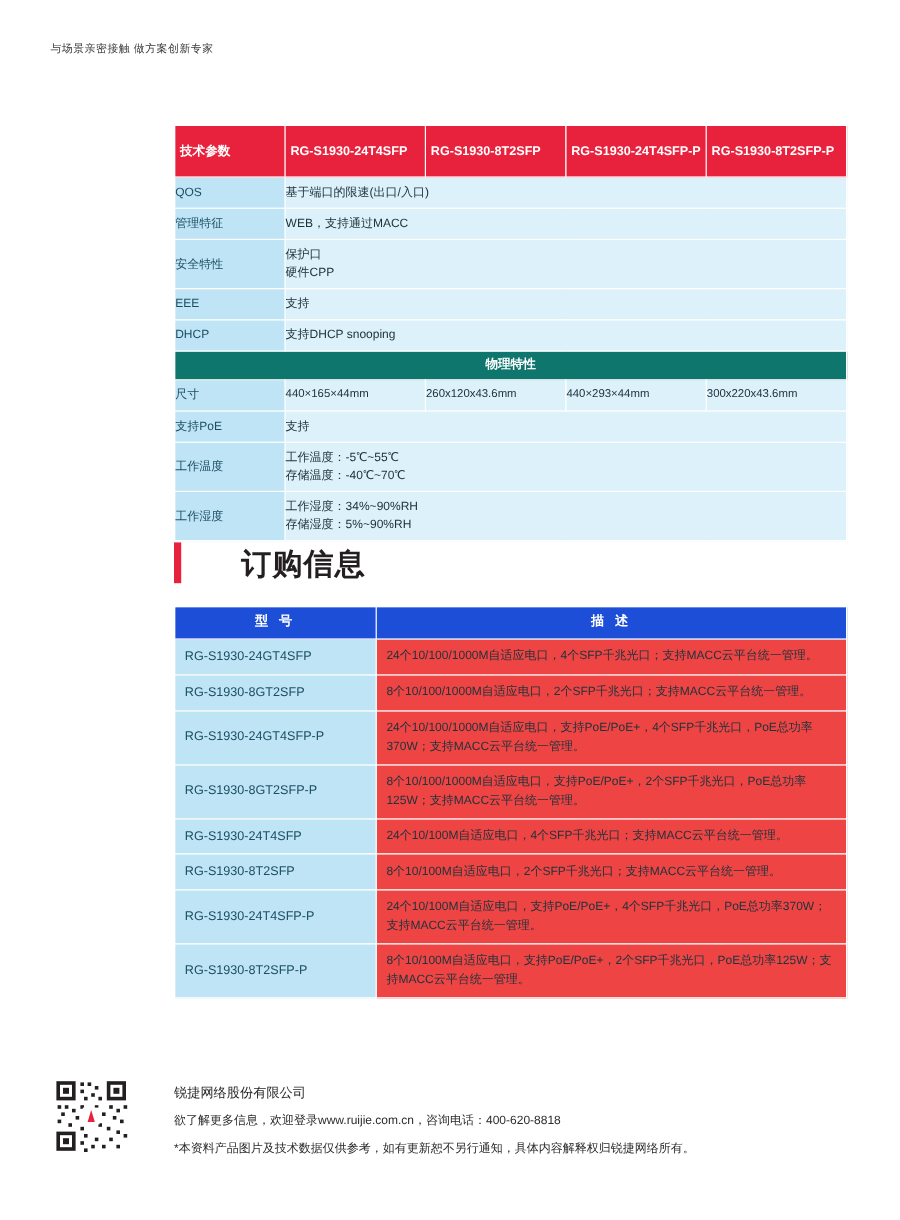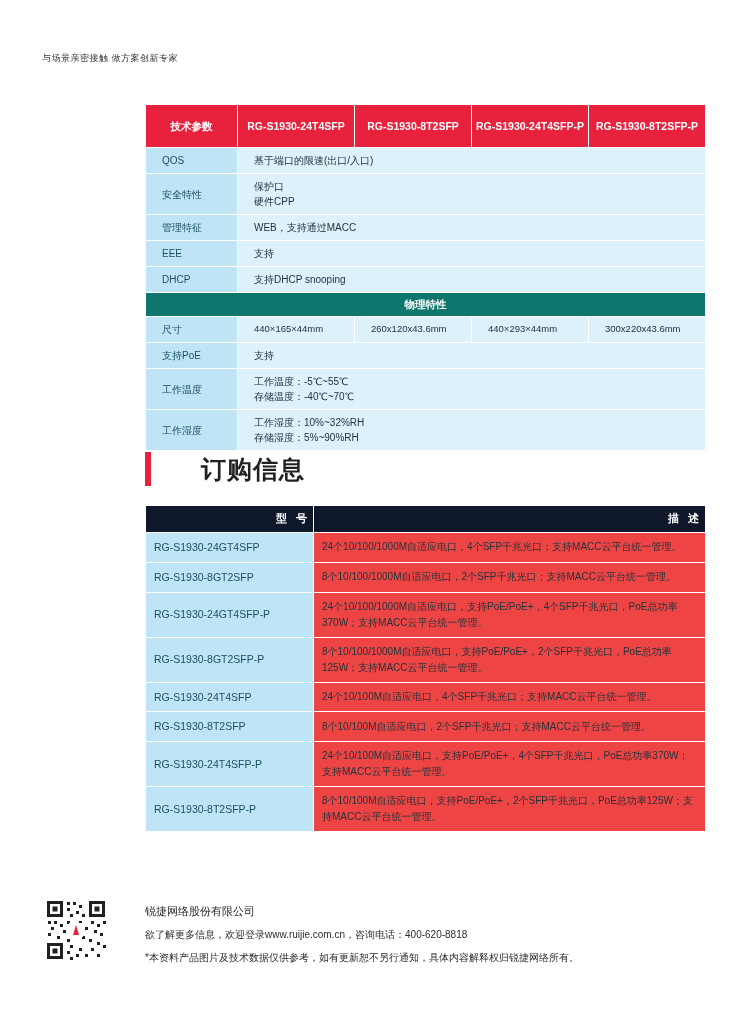--- a/index.html
+++ b/index.html
@@ -16,48 +16,47 @@
     overflow: hidden;
   }
   .page {
     position: relative;
     width: 750px;
     height: 1017px;
   }
   .header-slogan {
     position: absolute;
     left: 42px;
-    top: 52px;
+    top: 34px;
     font-size: 9px;
     color: #3a3a3a;
     letter-spacing: 0.5px;
     white-space: nowrap;
     text-align: center;
   }
 
   
   .spec-table {
     position: absolute;
     left: 145px;
     top: 104px;
     width: 560px;
     border-collapse: collapse;
     table-layout: fixed;
     font-size: 10px;
   }
   .spec-table td {
     border: 1px solid #ffffff;
-    padding: 5px 16px;
+    padding: 5px 0;
     vertical-align: middle;
     line-height: 1.5;
   }
   .spec-head td {
     background: #e8213c;
     color: #ffffff;
-    text-align: center;
     font-weight: bold;
     font-size: 10.5px;
     height: 34px;
     padding: 4px 4px;
     line-height: 1.35;
     margin-left: 48px;
   }
   .lbl {
     background: #bfe4f5;
     color: #1b4f63;
@@ -117,23 +116,23 @@
     table-layout: fixed;
     font-size: 10px;
   }
   .order-table td {
     border: 1px solid #ffffff;
     padding: 6px 8px;
     vertical-align: middle;
     line-height: 1.6;
   }
   .order-head td {
-    background: #0f172a;
+    background: #1d4ed8;
     color: #ffffff;
-    text-align: right;
+    text-align: center;
     font-weight: bold;
     font-size: 11px;
     height: 20px;
     letter-spacing: 3px;
     padding: 3px;
   }
   .ord-model {
     background: #bfe4f5;
     color: #1b4f63;
     width: 168px;
@@ -198,33 +197,33 @@
         <td>RG-S1930-24T4SFP-P</td>
         <td>RG-S1930-8T2SFP-P</td>
       </tr>
 
       <tr>
         <td class="lbl">QOS</td>
         <td class="val" colspan="4">基于端口的限速(出口/入口)</td>
       </tr>
 
       <tr>
+        <td class="lbl">管理特征</td>
+        <td class="val" colspan="4">WEB，支持通过MACC</td>
+      </tr>
+
+      <tr>
         <td class="lbl">安全特性</td>
         <td class="val two-line" colspan="4">
           <div>保护口</div>
           <div>硬件CPP</div>
         </td>
       </tr>
 
       <tr>
-        <td class="lbl">管理特征</td>
-        <td class="val" colspan="4">WEB，支持通过MACC</td>
-      </tr>
-
-      <tr>
         <td class="lbl">EEE</td>
         <td class="val" colspan="4">支持</td>
       </tr>
 
       <tr>
         <td class="lbl">DHCP</td>
         <td class="val" colspan="4">支持DHCP snooping</td>
       </tr>
 
       <tr class="section-band">
@@ -248,21 +247,21 @@
         <td class="lbl">工作温度</td>
         <td class="val two-line" colspan="4">
           <div>工作温度：-5℃~55℃</div>
           <div>存储温度：-40℃~70℃</div>
         </td>
       </tr>
 
       <tr>
         <td class="lbl">工作湿度</td>
         <td class="val two-line" colspan="4">
-          <div>工作湿度：10%~32%RH</div>
+          <div>工作湿度：34%~90%RH</div>
           <div>存储湿度：5%~90%RH</div>
         </td>
       </tr>
     </tbody>
   </table>
 
   <div class="sec-title-wrap">
     <div class="sec-bar"></div>
     <div class="sec-title">订购信息</div>
   </div>

